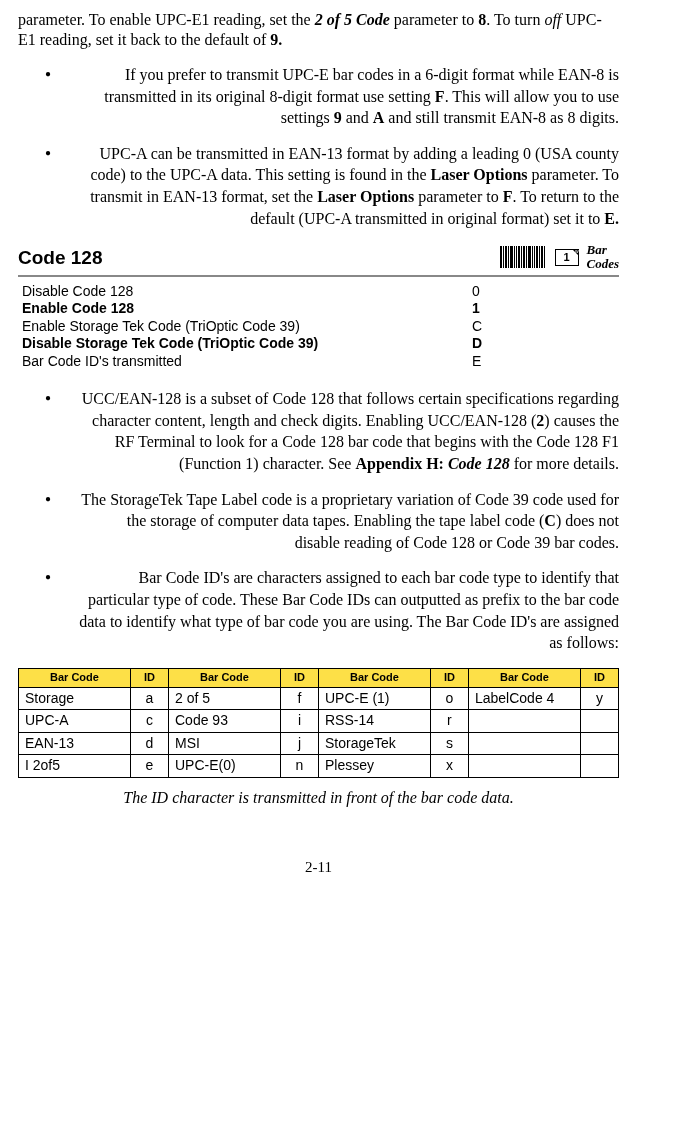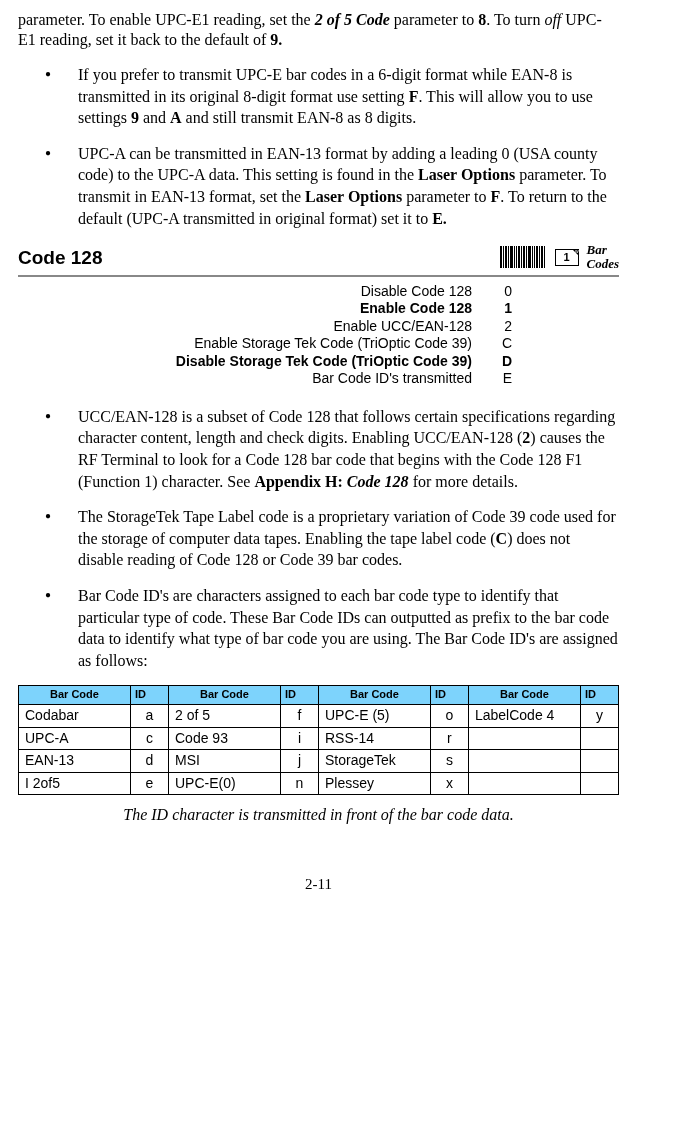--- a/index.html
+++ b/index.html
@@ -6,46 +6,46 @@
     font-family: "Times New Roman", Times, serif;
     font-size: 16px;
     margin: 0;
     padding: 10px 18px 10px 18px;
     color: #000;
     width: 637px;
     line-height: 1.25;
     box-sizing: border-box;
   }
   .intro-block { margin-bottom: 14px; }
-  .bullet-row { display:flex; align-items:flex-start; margin-bottom:14px;}
+  .bullet-row { display:flex; align-items:flex-start; margin-bottom:14px;text-align:right;}
   .bullet-dot { width:60px; flex:none; text-align:center; font-size:10px; line-height:20px;}
   .bullet-dot::before { content:"\25CF"; }
   .bullet-text { flex:1; line-height:1.35; font-size:16px;}
   .section-row { display:flex; align-items:center; margin-top:6px; margin-bottom:3px; }
   .section-title { font-family: Arial, Helvetica, sans-serif; font-weight:bold; font-size:19px; flex:1;}
   .barcode { display:flex; gap:1px; align-items:flex-end; height:22px; margin-right:10px;}
   .barcode span { display:inline-block; background:#000; height:22px;}
   .key-icon { border:1.5px solid #000; width:22px; height:15px; position:relative; margin-right:8px; display:flex; align-items:center; justify-content:center;}
   .key-num { font-family: Arial, sans-serif; font-size:11px; font-weight:bold; }
   .key-corner { position:absolute; top:-1px; right:-1px; width:0; height:0; border-left:7px solid transparent; border-top:7px solid #000; }
   .key-w { position:absolute; top:-2px; right:-1px; font-size:5px; color:#fff; font-family:Arial; z-index:2;}
   .key-label { font-style:italic; font-weight:bold; font-size:13px; line-height:1.1; font-family:"Times New Roman", Times, serif;}
   .thick-hr { border:none; border-top:2px solid #888; margin:2px 0 6px 0;}
-  .opt-table { font-family: Arial, sans-serif; font-size:14px; margin-left:4px; margin-bottom:18px;text-align:right;}
+  .opt-table { font-family: Arial, sans-serif; font-size:14px; margin-left:4px; margin-bottom:18px;}
   .opt-row { display:flex;}
   .opt-label { width:450px;}
   .opt-val { width:40px;}
   .opt-bold .opt-label, .opt-bold .opt-val { font-weight:bold; }
   b { font-weight:bold; font-family:inherit;}
   i { font-style:italic;}
   table.idtable { border-collapse:collapse; width:100%; margin-top:4px; font-family: Arial, sans-serif; font-size:13px;}
-  table.idtable th { background:#7dd3fc; font-weight:bold; font-size:11px; border:1px solid #000; padding:2px 4px;}
+  table.idtable th { background:#fde047; font-weight:bold; font-size:11px; border:1px solid #000; padding:2px 4px;}
   table.idtable td { border:1px solid #000; padding:2px 6px; font-size:14px;}
   .w-bc { width:100px;}
-  .w-id { width:28px; text-align:left;}
+  .w-id { width:28px; text-align:center;}
   table.idtable td.idcell { text-align:center;}
   .footer-line { font-style:italic; text-align:center; margin-top:10px; font-size:16px;}
   .page-num { text-align:center; margin-top:50px; font-size:15px;}
 </style>
 </head>
 <body>
 
 <div class="intro-block">parameter.  To enable UPC-E1 reading, set the <b><i>2 of 5 Code</i></b> parameter to <b>8</b>.  To turn <i>off</i> UPC-E1 reading, set it back to the default of <b>9.</b></div>
 
 <div id="top-bullets">
@@ -95,24 +95,20 @@
 <div class="opt-table" id="opt-table">
     <div class="opt-row">
       <div class="opt-label">Disable Code 128</div>
       <div class="opt-val">0</div>
     </div>
     <div class="opt-row opt-bold">
       <div class="opt-label">Enable Code 128</div>
       <div class="opt-val">1</div>
     </div>
     <div class="opt-row">
-      <div class="opt-label">Enable UCC/EAN-128</div>
-      <div class="opt-val">2</div>
-    </div>
-    <div class="opt-row">
       <div class="opt-label">Enable Storage Tek Code (TriOptic Code 39)</div>
       <div class="opt-val">C</div>
     </div>
     <div class="opt-row opt-bold">
       <div class="opt-label">Disable Storage Tek Code (TriOptic Code 39)</div>
       <div class="opt-val">D</div>
     </div>
     <div class="opt-row">
       <div class="opt-label">Bar Code ID's transmitted</div>
       <div class="opt-val">E</div>
@@ -142,25 +138,25 @@
         <th class="w-bc">Bar Code</th>
         <th class="w-id">ID</th>
         <th class="w-bc">Bar Code</th>
         <th class="w-id">ID</th>
         <th class="w-bc">Bar Code</th>
         <th class="w-id">ID</th>
       </tr>
     </thead>
   <tbody id="idbody">
       <tr>
-        <td>Codabar</td>
+        <td>Storage</td>
         <td class="idcell">a</td>
         <td>2 of 5</td>
         <td class="idcell">f</td>
-        <td>UPC-E (5)</td>
+        <td>UPC-E (1)</td>
         <td class="idcell">o</td>
         <td>LabelCode 4</td>
         <td class="idcell">y</td>
       </tr>
       <tr>
         <td>UPC-A</td>
         <td class="idcell">c</td>
         <td>Code 93</td>
         <td class="idcell">i</td>
         <td>RSS-14</td>

